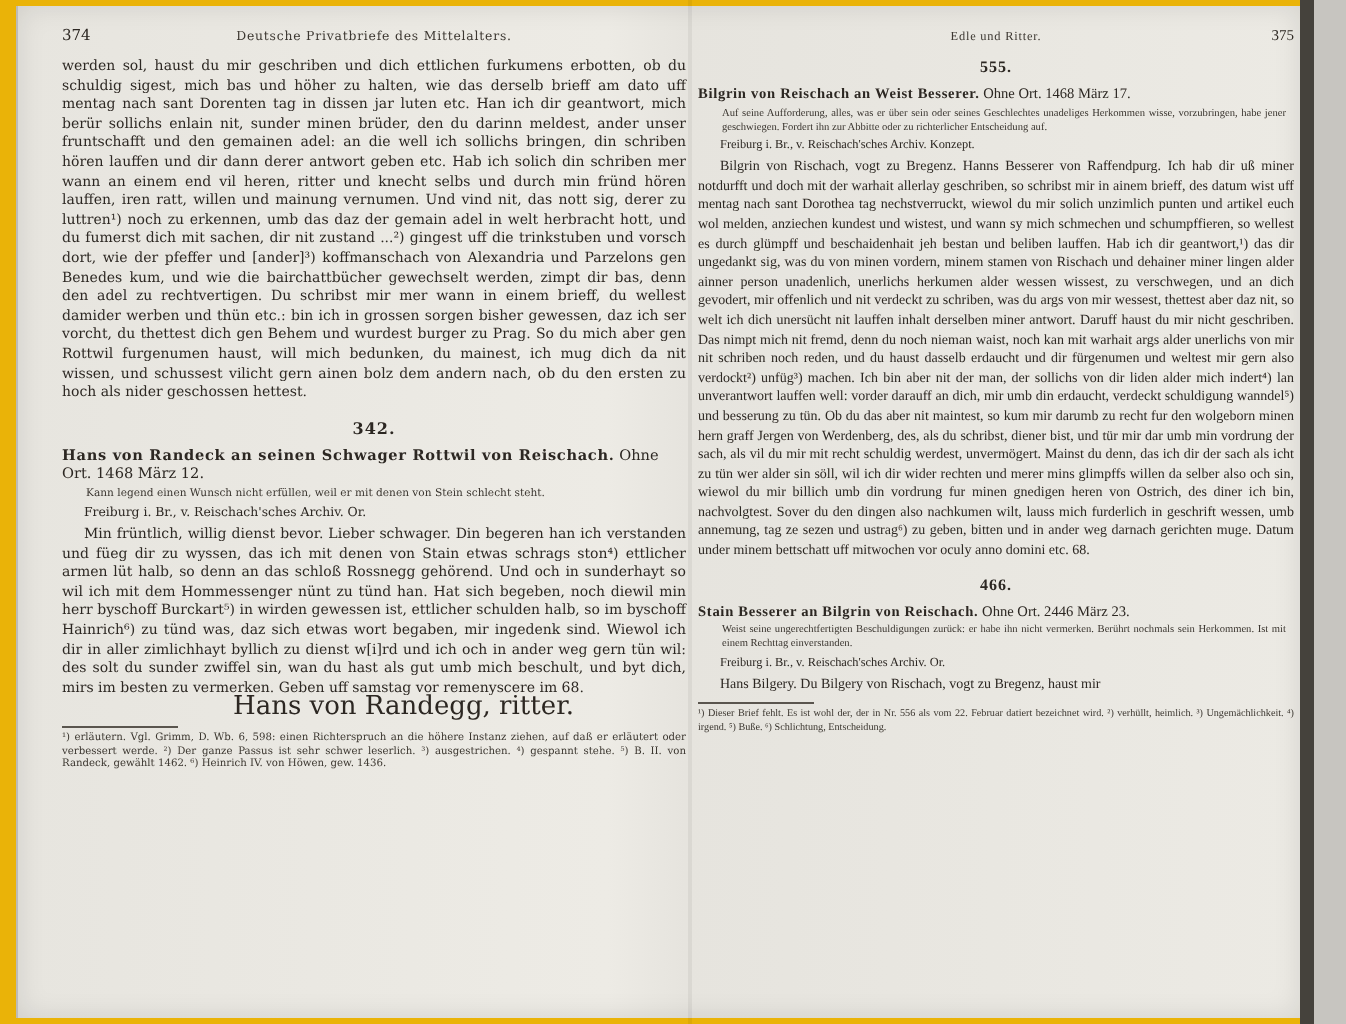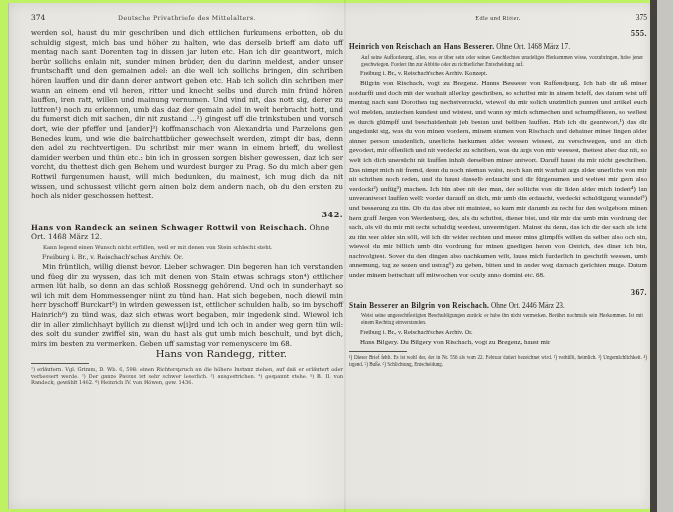--- a/index.html
+++ b/index.html
@@ -3,47 +3,47 @@
 <meta charset="utf-8">
 <style>
   * { box-sizing: border-box; }
   html, body { margin: 0; padding: 0; }
   body {
     width: 673px; height: 512px;
     background: #c8c6c1;
     font-family: "DejaVu Serif", "Liberation Serif", serif;
     color: #2c2722;
   }
-  .scan { position: relative; width: 673px; height: 512px; background: #bef264; overflow: hidden; }
+  .scan { position: relative; width: 673px; height: 512px; background: #eab308; overflow: hidden; }
   .spread {
     position: absolute; left: 8px; top: 3px; width: 642px; height: 506px;
     background: linear-gradient(90deg, #e7e5df 0%, #edebe5 46%, #e6e4de 52%, #eceae4 100%);
     box-shadow: inset 0 0 14px rgba(0,0,0,0.10);
     border-left: 1px solid #bdbbb6;
   }
   .page { position: absolute; top: 10px; }
   .page.left  { left: 22px;  width: 312px; }
   .page.right { left: 340px; width: 298px; font-family: Liberation Serif, serif; }
 
   .pagehead { display: flex; align-items: baseline; margin-bottom: 7px; }
   .pagenum { font-size: 7.5px; width: 30px; }
   .pagenum.right-align { text-align: right; }
   .runhead { flex: 1; text-align: center; font-size: 6.2px; color: #3c3731; letter-spacing: 0.4px; }
 
   p { margin: 0; }
   .bodytext { font-size: 7px; line-height: 9.6px; text-align: justify; }
   .indent { text-indent: 11px; }
 
-  .entrynum { text-align: right; font-size: 8px; font-weight: bold; margin: 7px 0 4px; letter-spacing: 0.5px; }
+  .entrynum { text-align: center; font-size: 8px; font-weight: bold; margin: 7px 0 4px; letter-spacing: 0.5px; }
   .entrytitle { font-size: 7.3px; line-height: 9.8px; margin-bottom: 2px; }
   .entrytitle b { font-weight: bold; letter-spacing: 0.35px; }
   .regest { font-size: 5.3px; line-height: 6.7px; text-align: justify; margin: 0 4px 2px 12px; color: #39342e; }
   .source { font-size: 6.2px; margin-bottom: 3px; text-indent: 11px; }
 
-  .signature { font-size: 10px; line-height: 9.6px; text-align: right; margin-right: 56px; }
+  .signature { font-size: 13px; line-height: 9.6px; text-align: right; margin-right: 56px; }
   .address { font-size: 7px; line-height: 9.6px; text-indent: 11px; text-align: justify; }
 
   .fnrule { width: 58px; border-top: 1px solid #5a554e; margin: 4px 0 2px; height: 0; }
   .fn { font-size: 5.1px; line-height: 6.6px; text-align: justify; color: #3b362f; }
 
   .edge-strip { position: absolute; left: 650px; top: 0; width: 7px; height: 512px; background: #45423c; }
   .edge-outer { position: absolute; left: 657px; top: 0; width: 16px; height: 512px; background: #c7c5c0; }
   .gutter { position: absolute; left: 344px; top: 0; width: 2px; height: 512px; background: rgba(0,0,0,0.05); }
 </style>
 </head>
@@ -78,28 +78,28 @@
 
     <section class="page right">
       <header class="pagehead">
         <span class="pagenum"></span>
         <span class="runhead">Edle und Ritter.</span>
         <span class="pagenum right-align">375</span>
       </header>
 
       <div class="entrynum">555.</div>
 
-      <p class="entrytitle"><b>Heinrich von Reischach an Hans Besserer.</b> <span>Ohne Ort. 1468 März 17.</span></p>
+      <p class="entrytitle"><b>Bilgrin von Reischach an Weist Besserer.</b> <span>Ohne Ort. 1468 März 17.</span></p>
 
       <p class="regest">Auf seine Aufforderung, alles, was er über sein oder seines Geschlechtes unadeliges Herkommen wisse, vorzubringen, habe jener geschwiegen. Fordert ihn zur Abbitte oder zu richterlicher Entscheidung auf.</p>
       <p class="source">Freiburg i. Br., v. Reischach'sches Archiv. Konzept.</p>
 
       <p class="bodytext indent">Bilgrin von Rischach, vogt zu Bregenz. Hanns Besserer von Raffendpurg. Ich hab dir uß miner notdurfft und doch mit der warhait allerlay geschriben, so schribst mir in ainem brieff, des datum wist uff mentag nach sant Dorothea tag nechstverruckt, wiewol du mir solich unzimlich punten und artikel euch wol melden, anziechen kundest und wistest, und wann sy mich schmechen und schumpffieren, so wellest es durch glümpff und beschaidenhait jeh bestan und beliben lauffen. Hab ich dir geantwort,¹) das dir ungedankt sig, was du von minen vordern, minem stamen von Rischach und dehainer miner lingen alder ainner person unadenlich, unerlichs herkumen alder wessen wissest, zu verschwegen, und an dich gevodert, mir offenlich und nit verdeckt zu schriben, was du args von mir wessest, thettest aber daz nit, so welt ich dich unersücht nit lauffen inhalt derselben miner antwort. Daruff haust du mir nicht geschriben. Das nimpt mich nit fremd, denn du noch nieman waist, noch kan mit warhait args alder unerlichs von mir nit schriben noch reden, und du haust dasselb erdaucht und dir fürgenumen und weltest mir gern also verdockt²) unfüg³) machen. Ich bin aber nit der man, der sollichs von dir liden alder mich indert⁴) lan unverantwort lauffen well: vorder darauff an dich, mir umb din erdaucht, verdeckt schuldigung wanndel⁵) und besserung zu tün. Ob du das aber nit maintest, so kum mir darumb zu recht fur den wolgeborn minen hern graff Jergen von Werdenberg, des, als du schribst, diener bist, und tür mir dar umb min vordrung der sach, als vil du mir mit recht schuldig werdest, unvermögert. Mainst du denn, das ich dir der sach als icht zu tün wer alder sin söll, wil ich dir wider rechten und merer mins glimpffs willen da selber also och sin, wiewol du mir billich umb din vordrung fur minen gnedigen heren von Ostrich, des diner ich bin, nachvolgtest. Sover du den dingen also nachkumen wilt, lauss mich furderlich in geschrift wessen, umb annemung, tag ze sezen und ustrag⁶) zu geben, bitten und in ander weg darnach gerichten muge. Datum under minem bettschatt uff mitwochen vor oculy anno domini etc. 68.</p>
 
-      <div class="entrynum">367.</div>
+      <div class="entrynum">466.</div>
 
       <p class="entrytitle"><b>Stain Besserer an Bilgrin von Reischach.</b> <span>Ohne Ort. 2446 März 23.</span></p>
 
       <p class="regest">Weist seine ungerechtfertigten Beschuldigungen zurück: er habe ihn nicht vermerken. Berührt nochmals sein Herkommen. Ist mit einem Rechttag einverstanden.</p>
       <p class="source">Freiburg i. Br., v. Reischach'sches Archiv. Or.</p>
 
       <p class="bodytext indent">Hans Bilgery. Du Bilgery von Rischach, vogt zu Bregenz, haust mir</p>
 
       <div class="fnrule"></div>
       <p class="fn">¹) Dieser Brief fehlt. Es ist wohl der, der in Nr. 556 als vom 22. Februar datiert bezeichnet wird. ²) verhüllt, heimlich. ³) Ungemächlichkeit. ⁴) irgend. ⁵) Buße. ⁶) Schlichtung, Entscheidung.</p>

